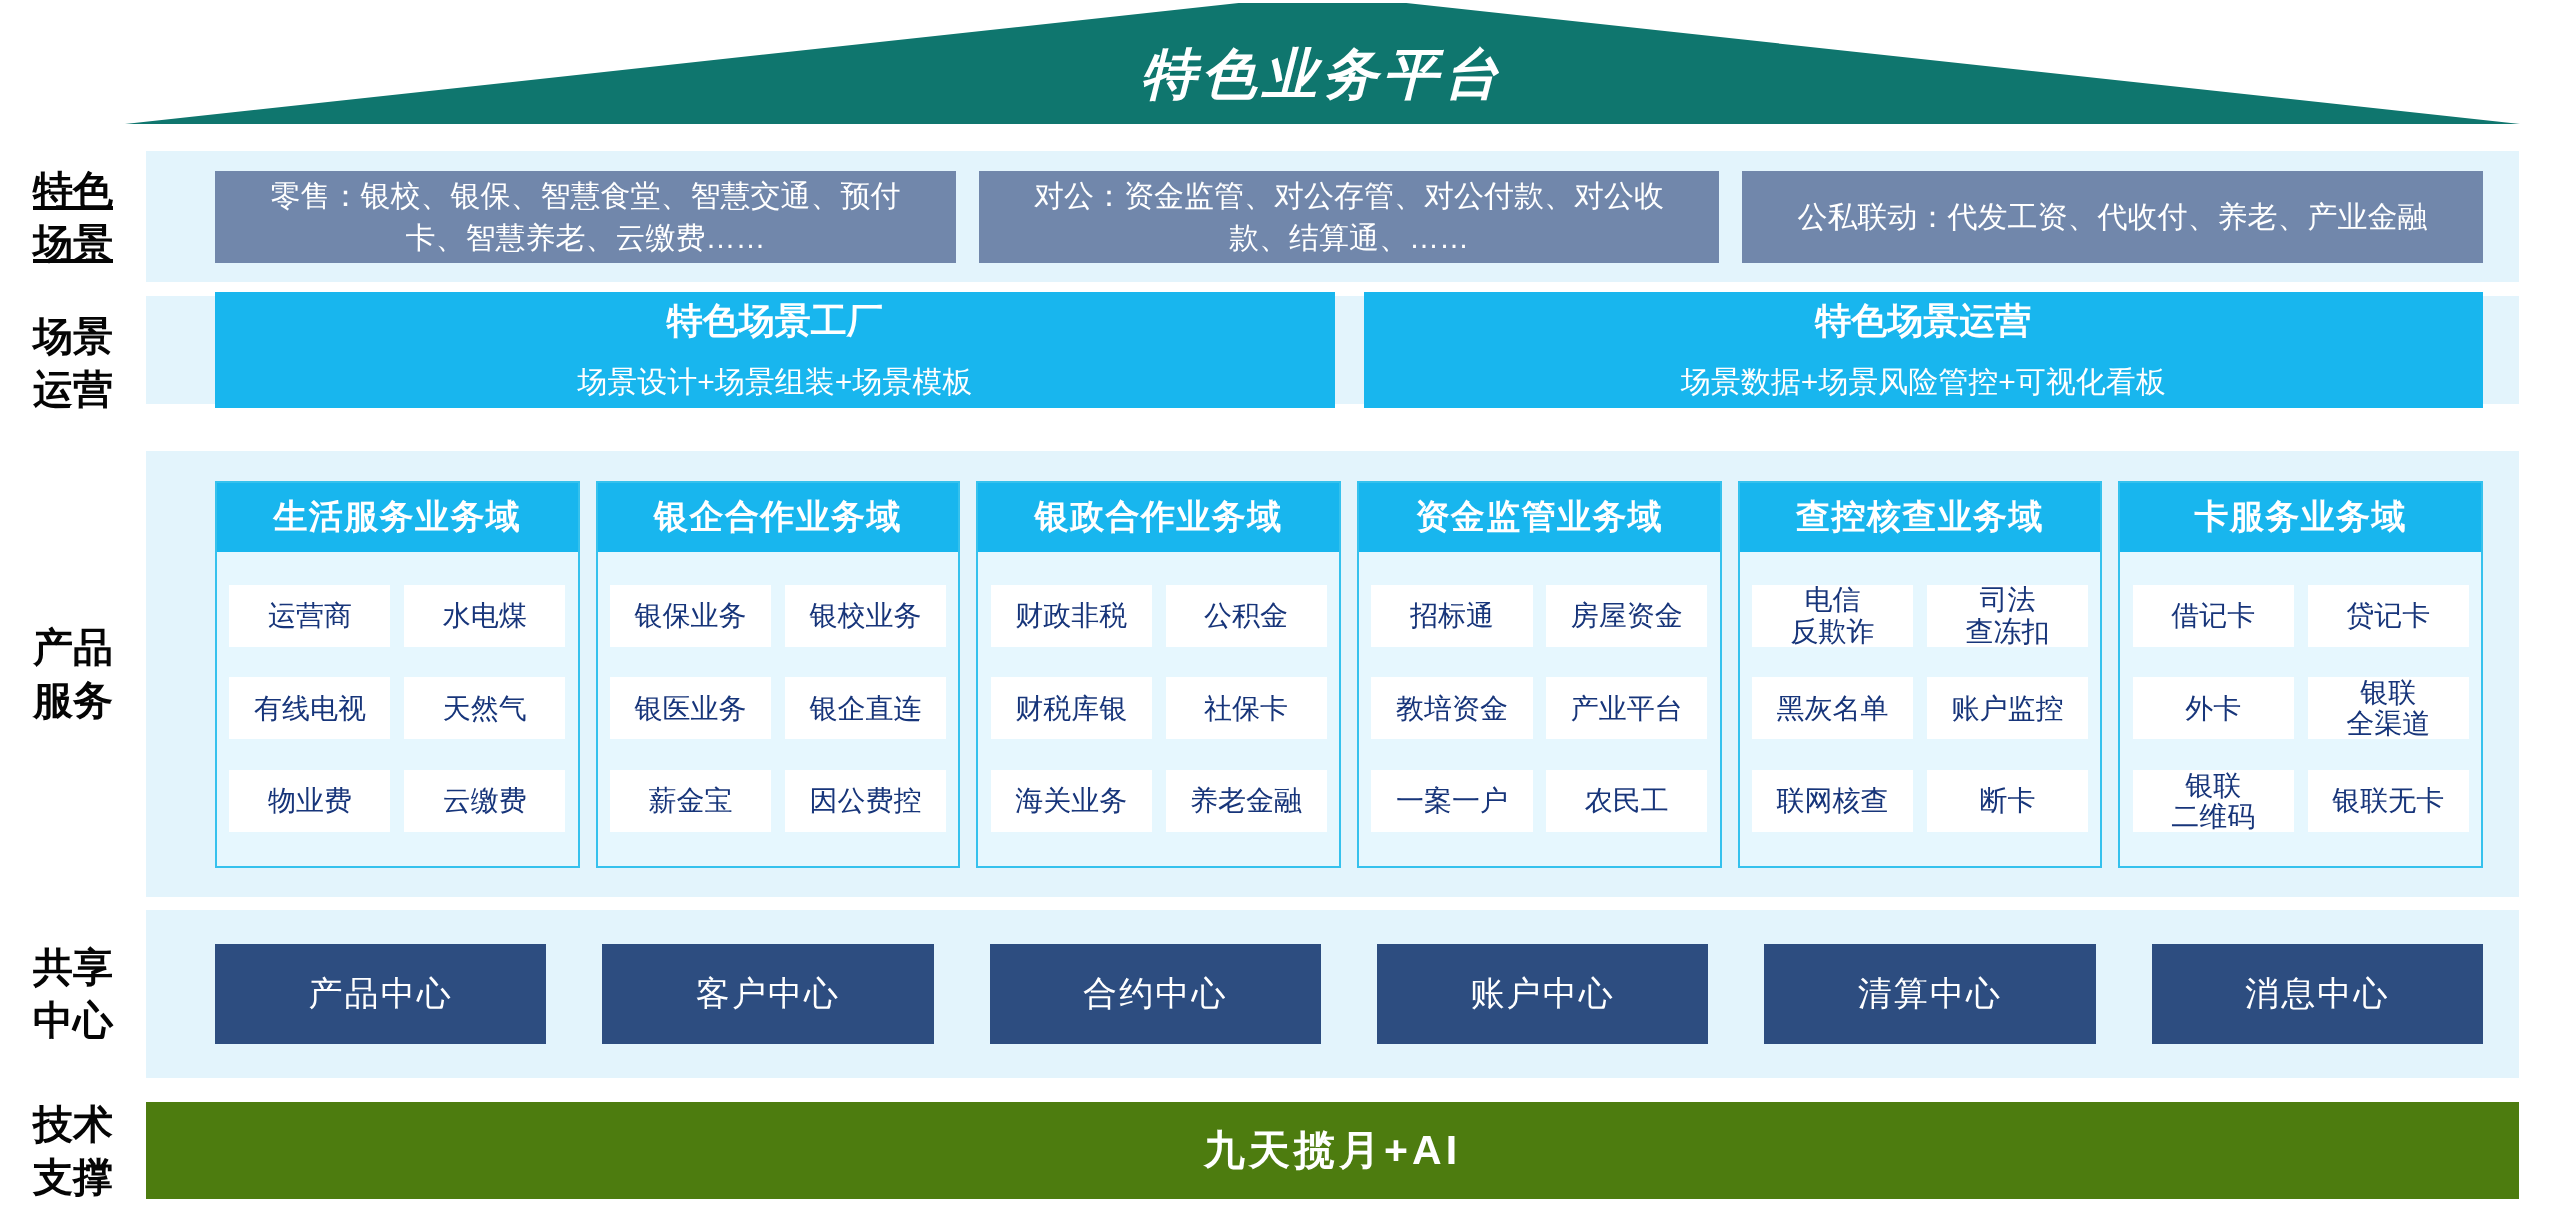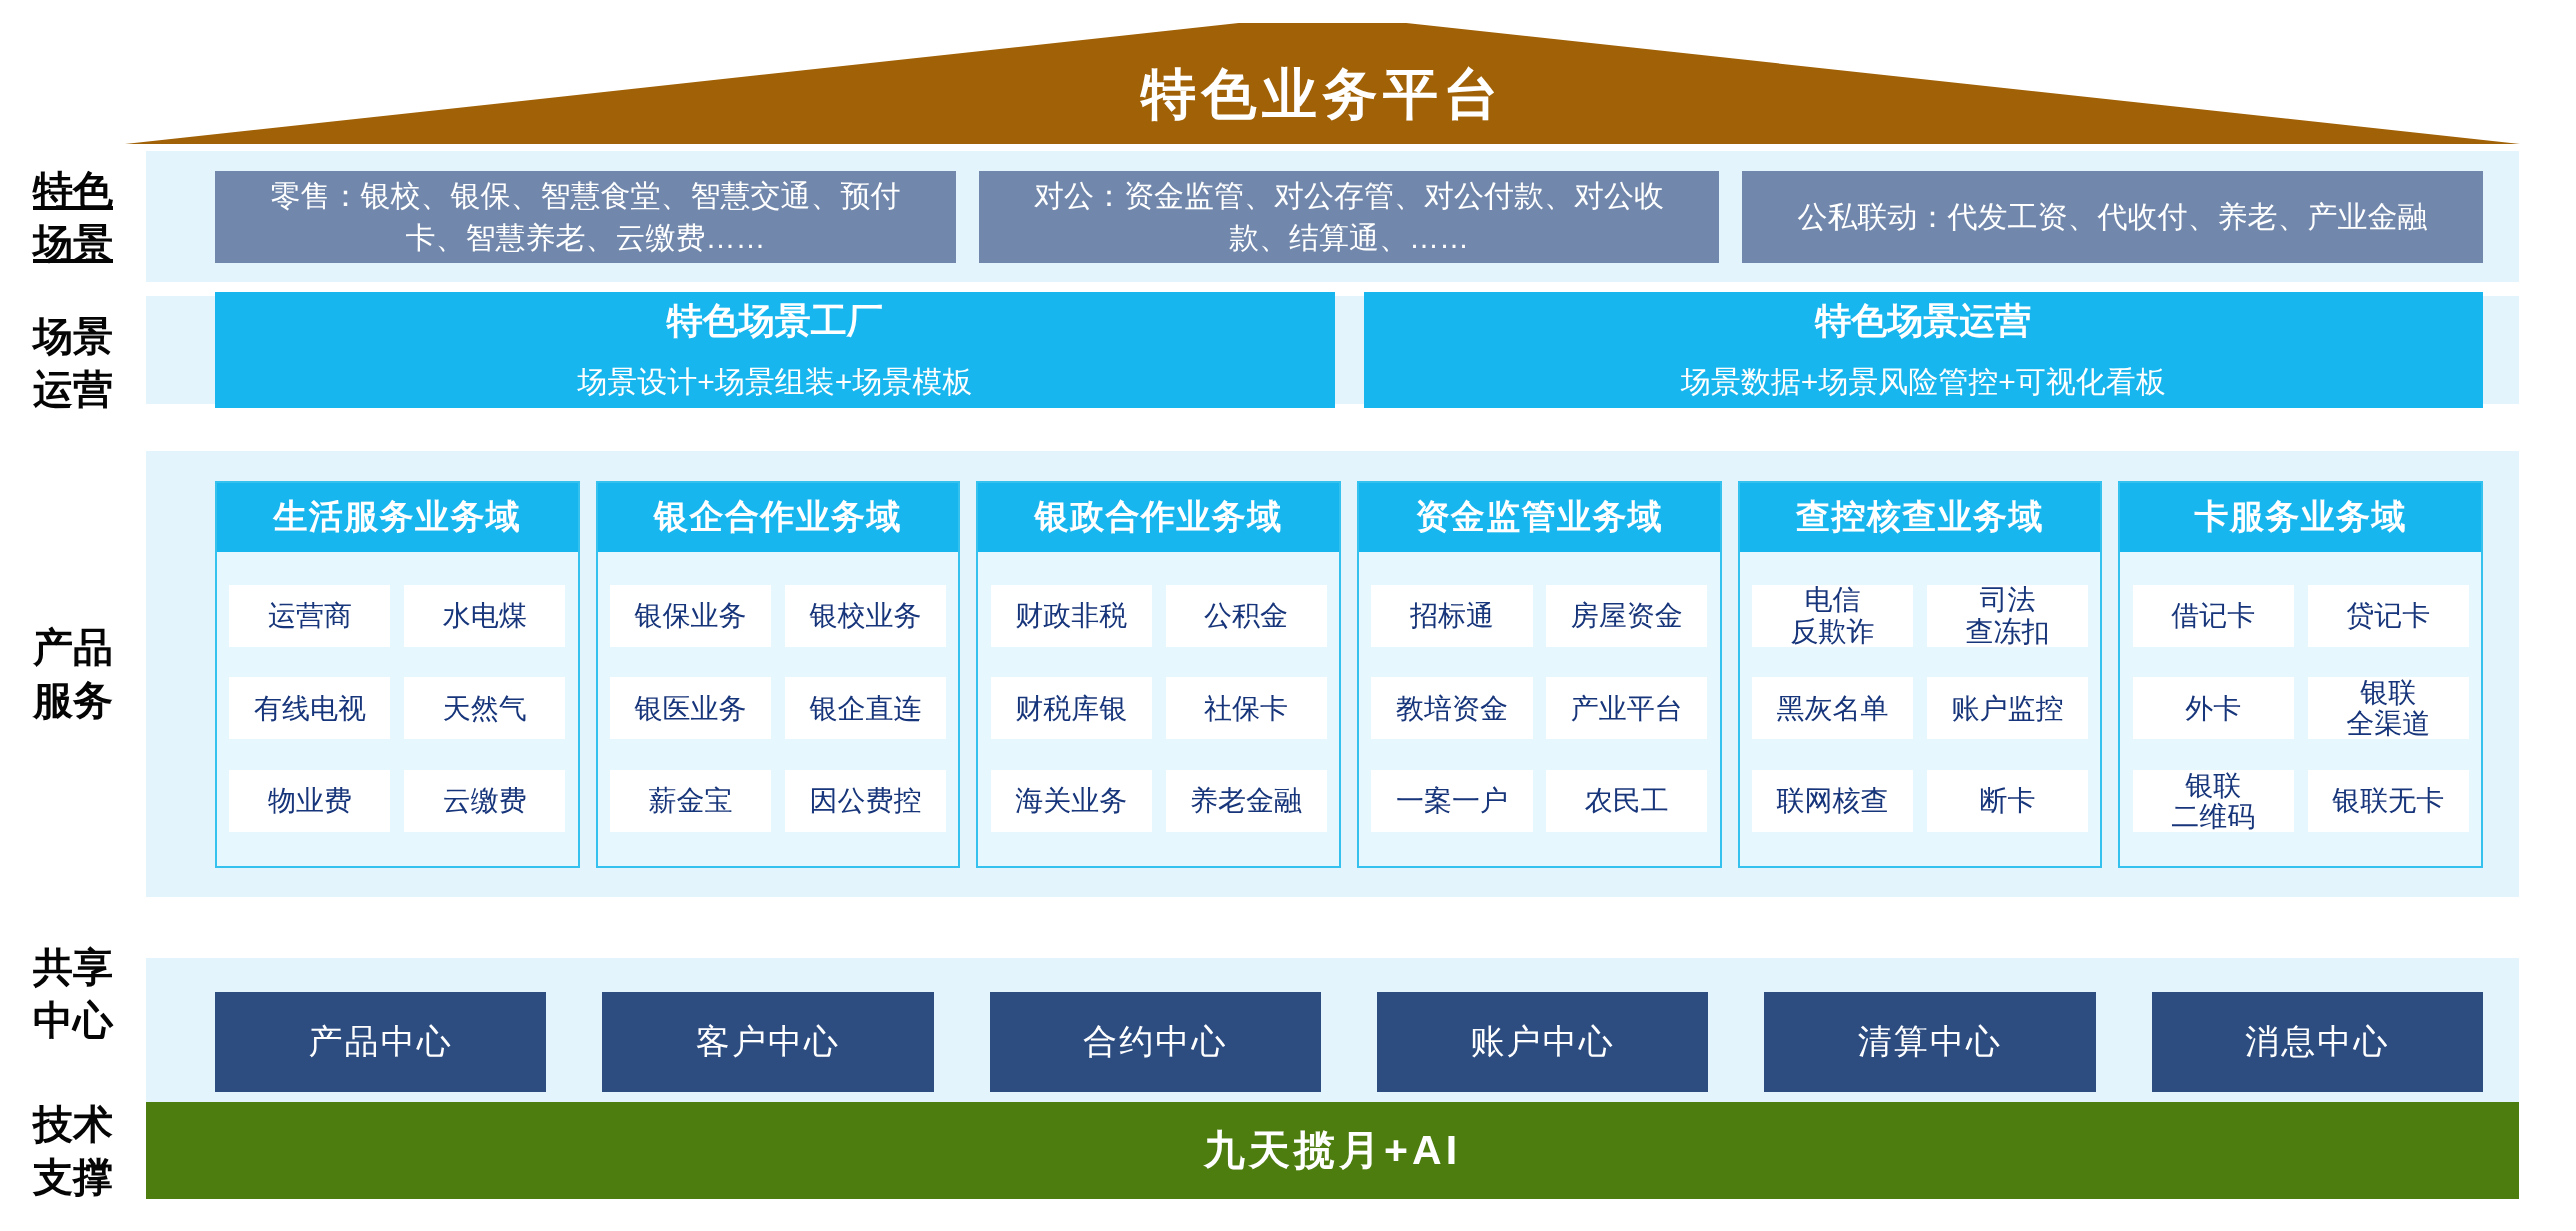--- a/index.html
+++ b/index.html
@@ -2,24 +2,24 @@
 <html style="font-size:11px"><head>
 <meta charset="utf-8">
 <style>
   html,body{margin:0;padding:0;background:#ffffff;}
   #page{
     position:relative;width:2576px;height:1232px;background:#ffffff;overflow:hidden;
     font-family:"Liberation Sans","DejaVu Sans",sans-serif;
   }
   
   .roof{
-    position:absolute;left:125px;top:23px;width:2395px;height:121px;
-    background:#a16207;
+    position:absolute;left:125px;top:3px;width:2395px;height:121px;
+    background:#0f766e;
     clip-path:polygon(46.5% 0,53.5% 0,100% 100%,0 100%);
-    display:flex;align-items:flex-end;justify-content:center;
+    display:flex;align-items:flex-end;justify-content:center;font-style:italic;
   }
   .roof-title{
     color:#ffffff;font-size:55px;font-weight:bold;letter-spacing:5.5px;
     padding-bottom:12.3px;
   }
   
   .gutter-label{
     position:absolute;left:0;width:146px;
     display:flex;align-items:center;justify-content:center;
     font-size:40px;font-weight:600;color:#050505;line-height:1.32;
@@ -32,21 +32,21 @@
   #lbl-tech{top:1102px;height:97px;}
   
   .band{
     position:absolute;left:146px;width:2373px;background:#e3f4fc;
     box-sizing:border-box;display:flex;align-items:center;
     padding:0 36px 0 69px;
   }
   #band-scenes{top:151px;height:131px;gap:22.6px;}
   #band-operation{top:296px;height:108px;gap:29px;}
   #band-products{top:451px;height:446px;gap:16px;}
-  #band-sharing{top:910px;height:168px;gap:56px;margin-top:48px;}
+  #band-sharing{top:910px;height:168px;gap:56px;}
   
   .scene-box{
     flex:1;height:92px;background:#7187ab;color:#ffffff;
     display:flex;align-items:center;justify-content:center;text-align:center;
     font-size:30px;line-height:42px;padding:0 30px;box-sizing:border-box;
   }
   
   .op-box{
     flex:1;height:116px;background:#18b6ee;color:#ffffff;
     display:flex;flex-direction:column;align-items:center;justify-content:center;

